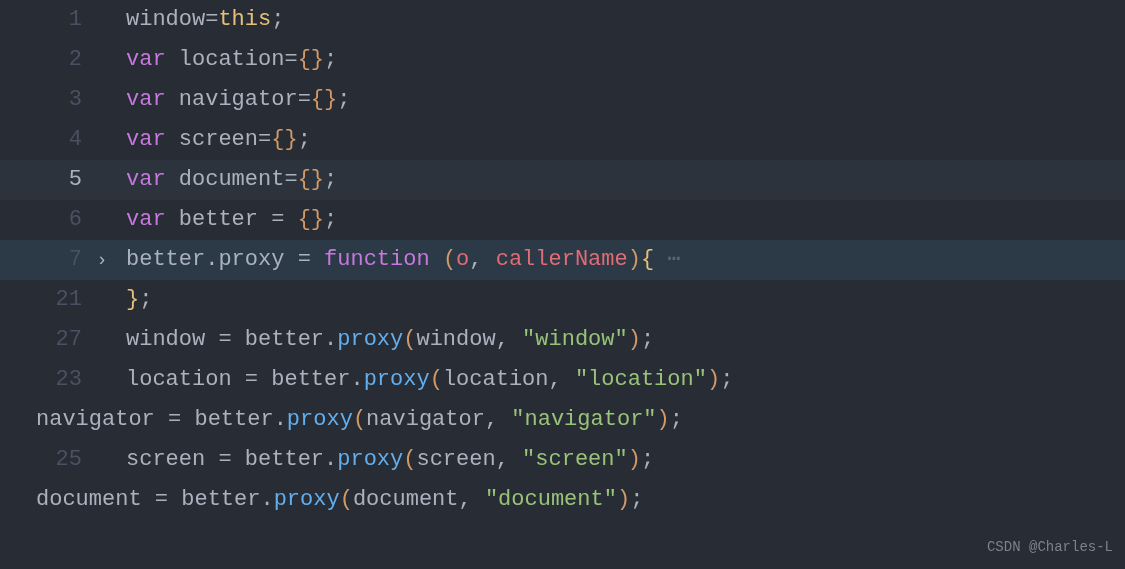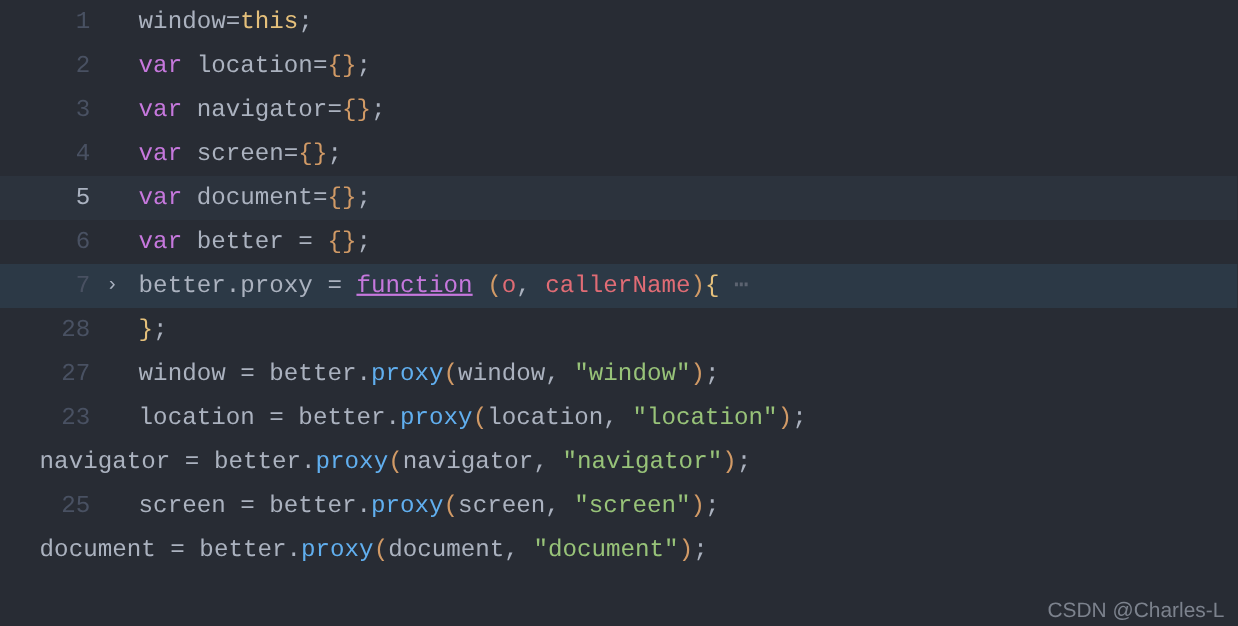--- a/index.html
+++ b/index.html
@@ -43,33 +43,33 @@
     padding-left: 12px;
   }
   .tk-ident { color: #abb2bf; margin-top: 47px; }
   .tk-keyword { color: #c678dd; }
   .tk-this { color: #e5c07b; }
   .tk-prop { color: #abb2bf; }
   .tk-op { color: #abb2bf; }
   .tk-brace { color: #d19a66; }
   .tk-brace-y { color: #e5c07b; }
   .tk-paren-y { color: #d19a66; }
-  .tk-func { color: #c678dd; text-decoration: underline; }
+  .tk-func { color: #c678dd; }
   .tk-call { color: #61afef; }
   .tk-str { color: #98c379; }
   .tk-param { color: #e06c75; }
   .tk-dots { color: #5c6370; }
   .tk-semi { color: #abb2bf; }
   .watermark {
     position: absolute;
-    bottom: 2px;
+    bottom: 14px;
     right: 12px;
     color: #7c828d;
-    font-size: 19px;
-    font-family: Liberation Sans, sans-serif;
+    font-size: 14px;
+    font-family: Liberation Mono, monospace;
   }
 </style>
 </head>
 <body>
 
 <div class="editor" id="editor">
     <div class="code-line">
       <div class="gutter">1</div>
       <div class="fold"></div>
       <div class="code"><span class="tk-ident">window</span><span class="tk-op">=</span><span class="tk-this">this</span><span class="tk-semi">;</span></div>
@@ -98,21 +98,21 @@
       <div class="gutter">6</div>
       <div class="fold"></div>
       <div class="code"><span class="tk-keyword">var</span><span class="tk-ident"> better </span><span class="tk-op">= </span><span class="tk-brace">{}</span><span class="tk-semi">;</span></div>
     </div>
     <div class="code-line current">
       <div class="gutter">7</div>
       <div class="fold">›</div>
       <div class="code"><span class="tk-ident">better</span><span class="tk-op">.</span><span class="tk-prop">proxy </span><span class="tk-op">= </span><span class="tk-func">function</span><span class="tk-ident"> </span><span class="tk-paren-y">(</span><span class="tk-param">o</span><span class="tk-ident">, </span><span class="tk-param">callerName</span><span class="tk-paren-y">)</span><span class="tk-brace-y">{</span><span class="tk-dots"> ⋯</span></div>
     </div>
     <div class="code-line">
-      <div class="gutter">28</div>
+      <div class="gutter">21</div>
       <div class="fold"></div>
       <div class="code"><span class="tk-brace-y">}</span><span class="tk-semi">;</span></div>
     </div>
     <div class="code-line">
       <div class="gutter">27</div>
       <div class="fold"></div>
       <div class="code"><span class="tk-ident">window </span><span class="tk-op">= </span><span class="tk-ident">better</span><span class="tk-op">.</span><span class="tk-call">proxy</span><span class="tk-paren-y">(</span><span class="tk-ident">window</span><span class="tk-ident">, </span><span class="tk-str">"window"</span><span class="tk-paren-y">)</span><span class="tk-semi">;</span></div>
     </div>
     <div class="code-line">
       <div class="gutter">23</div>

